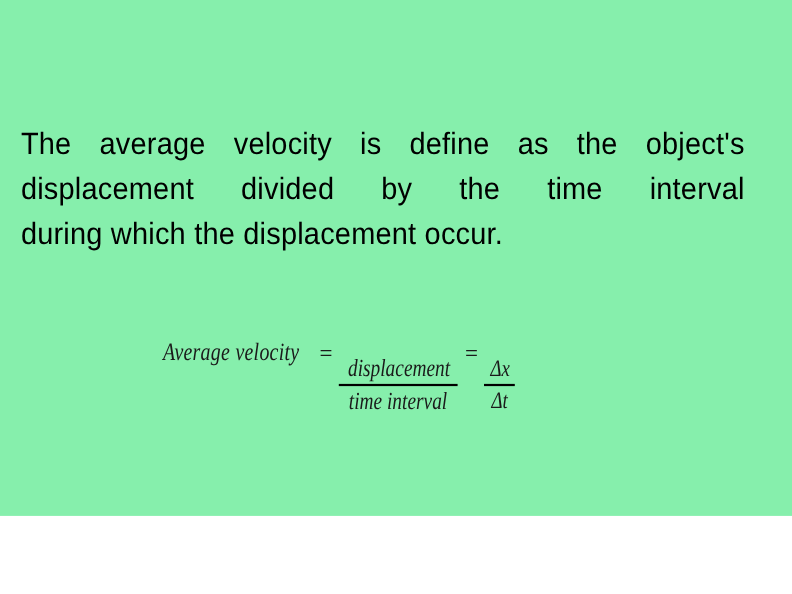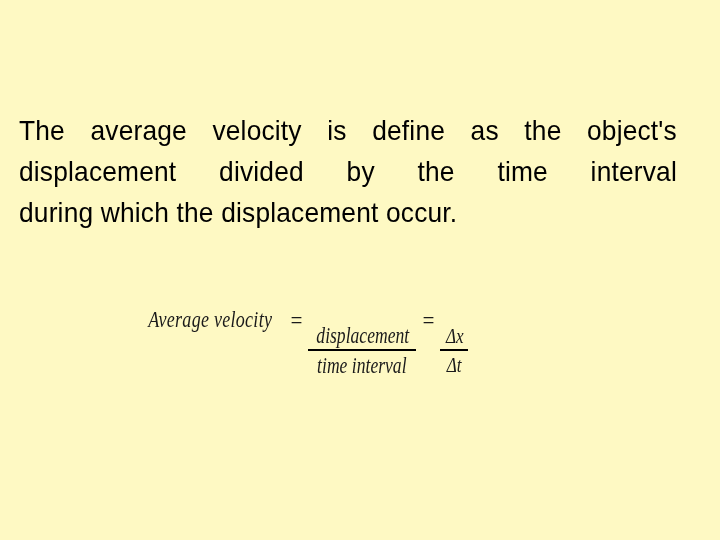--- a/index.html
+++ b/index.html
@@ -15,22 +15,22 @@
     overflow: hidden;
     position: relative;
     color: #000000;
   }
 
   .slide {
     position: absolute;
     left: 0;
     top: 0;
     width: 720px;
-    height: 540px;
-    background: #fef9c3;
+    height: 469px;
+    background: #86efac;
   }
 
   
   .definition-block {
     position: absolute;
     left: 19px;
     top: 110px;
     width: 660px;
   }
 

